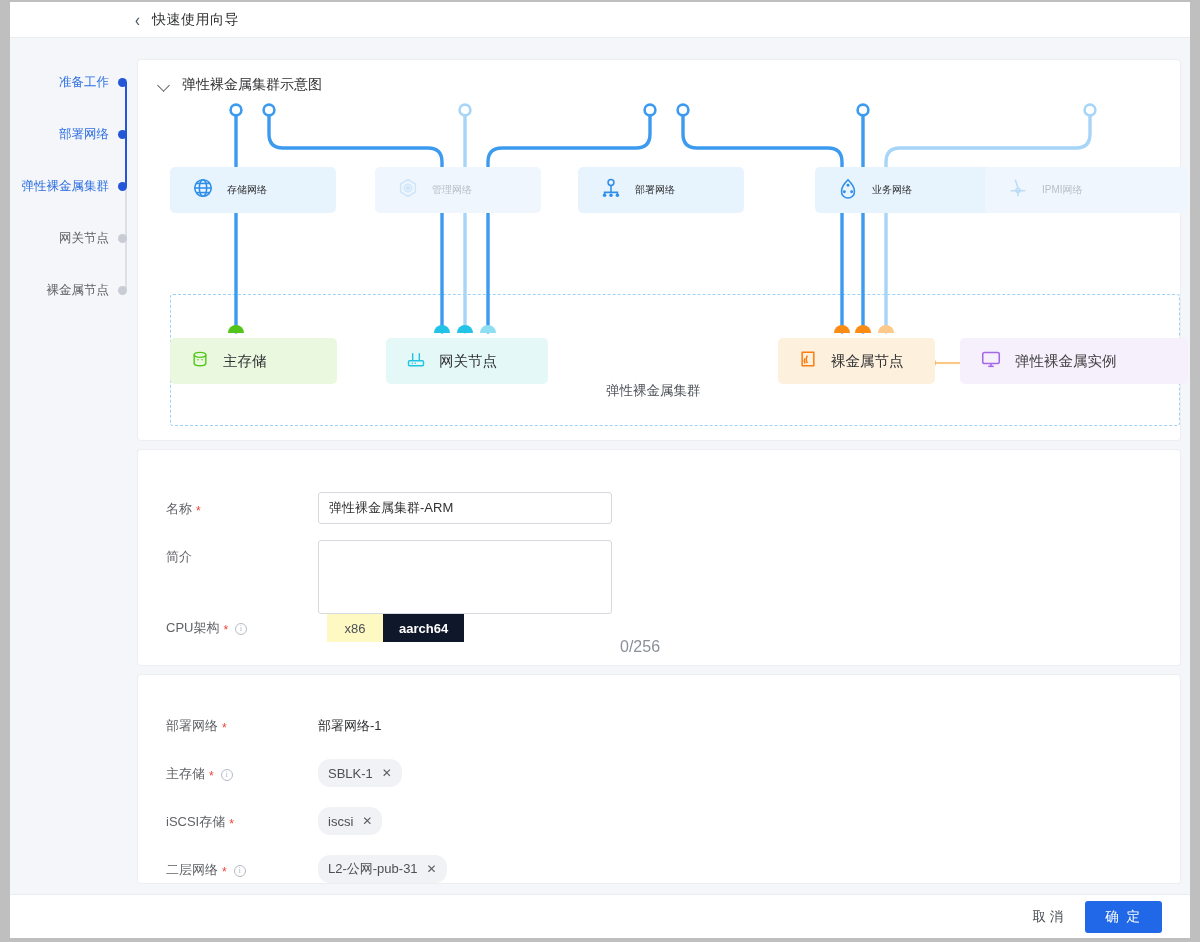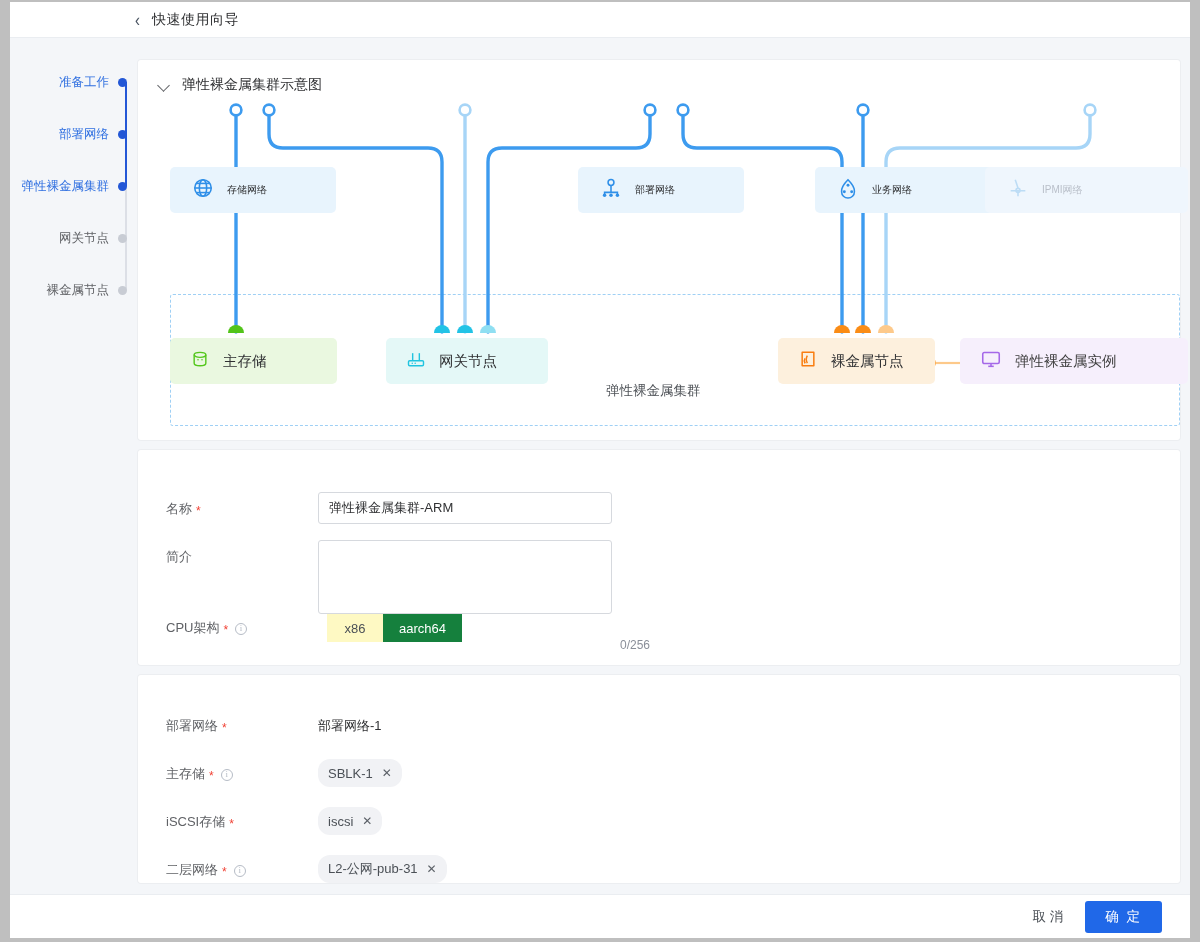--- a/index.html
+++ b/index.html
@@ -123,29 +123,29 @@
   .text-input {
     width:294px; height:32px; border:1px solid #d6d9de; border-radius:3px;
     background:#fff; font-size:13px; color:#303133; padding:0 10px;
     font-family:"Liberation Sans", sans-serif; outline:none;
   }
   .textarea {
     width:294px; height:74px; border:1px solid #d6d9de; border-radius:3px;
     background:#fff; font-size:13px; color:#303133; padding:6px 10px;
     font-family:"Liberation Sans", sans-serif; resize:none; outline:none;
   }
-  .counter { font-size:12px; color:#8a8f99; position:absolute; left:302px; top:98px; }
+  .counter { font-size:16px; color:#8a8f99; position:absolute; left:302px; top:98px; }
 
   .seg-group { display:flex; }
   .seg {
     height:28px; min-width:56px; display:flex; align-items:center; justify-content:center;
     font-size:13px; padding:0 16px; cursor:pointer;
   }
   .seg.inactive { background:#fef9c3; color:#4b5056; }
-  .seg.active   { background:#15803d; color:#ffffff; }
+  .seg.active   { background:#0f172a; color:#ffffff;font-weight:bold; }
 
   .plain-value { font-size:13px; color:#303133; }
 
   .tag {
     display:inline-flex; align-items:center; gap:9px;
     background:#f1f2f5; border-radius:12px; height:28px; padding:0 10px;
     font-size:13px; color:#4b5056;
   }
   .tag .x { color:#5a5f66; font-size:12px; cursor:pointer; }
 
@@ -265,20 +265,30 @@
               <circle cx="12" cy="12" r="9"></circle>
                 <ellipse cx="12" cy="12" rx="4" ry="9"></ellipse>
               <line x1="3" y1="12" x2="21" y2="12"></line>
                 <line x1="4.5" y1="7" x2="19.5" y2="7"></line>
               <line x1="4.5" y1="17" x2="19.5" y2="17"></line>
             </svg>
           </span>
           <span class="nb-label">存储网络</span>
         </div>
 
+        <div class="netbox off" style="left:237px; width:166px;">
+          <span>
+            <svg width="22" height="22" viewBox="0 0 24 24" fill="none" stroke="#cfe6f9" stroke-width="1.7">
+              <polygon points="12,3 20,7.5 20,16.5 12,21 4,16.5 4,7.5"></polygon>
+              <circle cx="12" cy="12" r="4"></circle>
+                <circle cx="12" cy="12" r="1.6" fill="#cfe6f9"></circle>
+            </svg>
+          </span>
+          <span class="nb-label">管理网络</span>
+        </div>
 
         <div class="netbox on" style="left:440px; width:166px;">
           <span>
             <svg width="22" height="22" viewBox="0 0 24 24" fill="none" stroke="#2f8fe8" stroke-width="1.7">
               <circle cx="12" cy="6" r="3.2"></circle>
               <path d="M12 9.2 v3.4 M5 19 v-2.2 h14 v2.2 M12 12.6 v4.2"></path>
               <circle cx="5" cy="20" r="1.9" fill="#2f8fe8" stroke="none"></circle>
               <circle cx="12" cy="20" r="1.9" fill="#2f8fe8" stroke="none"></circle>
               <circle cx="19" cy="20" r="1.9" fill="#2f8fe8" stroke="none"></circle>
             </svg>

